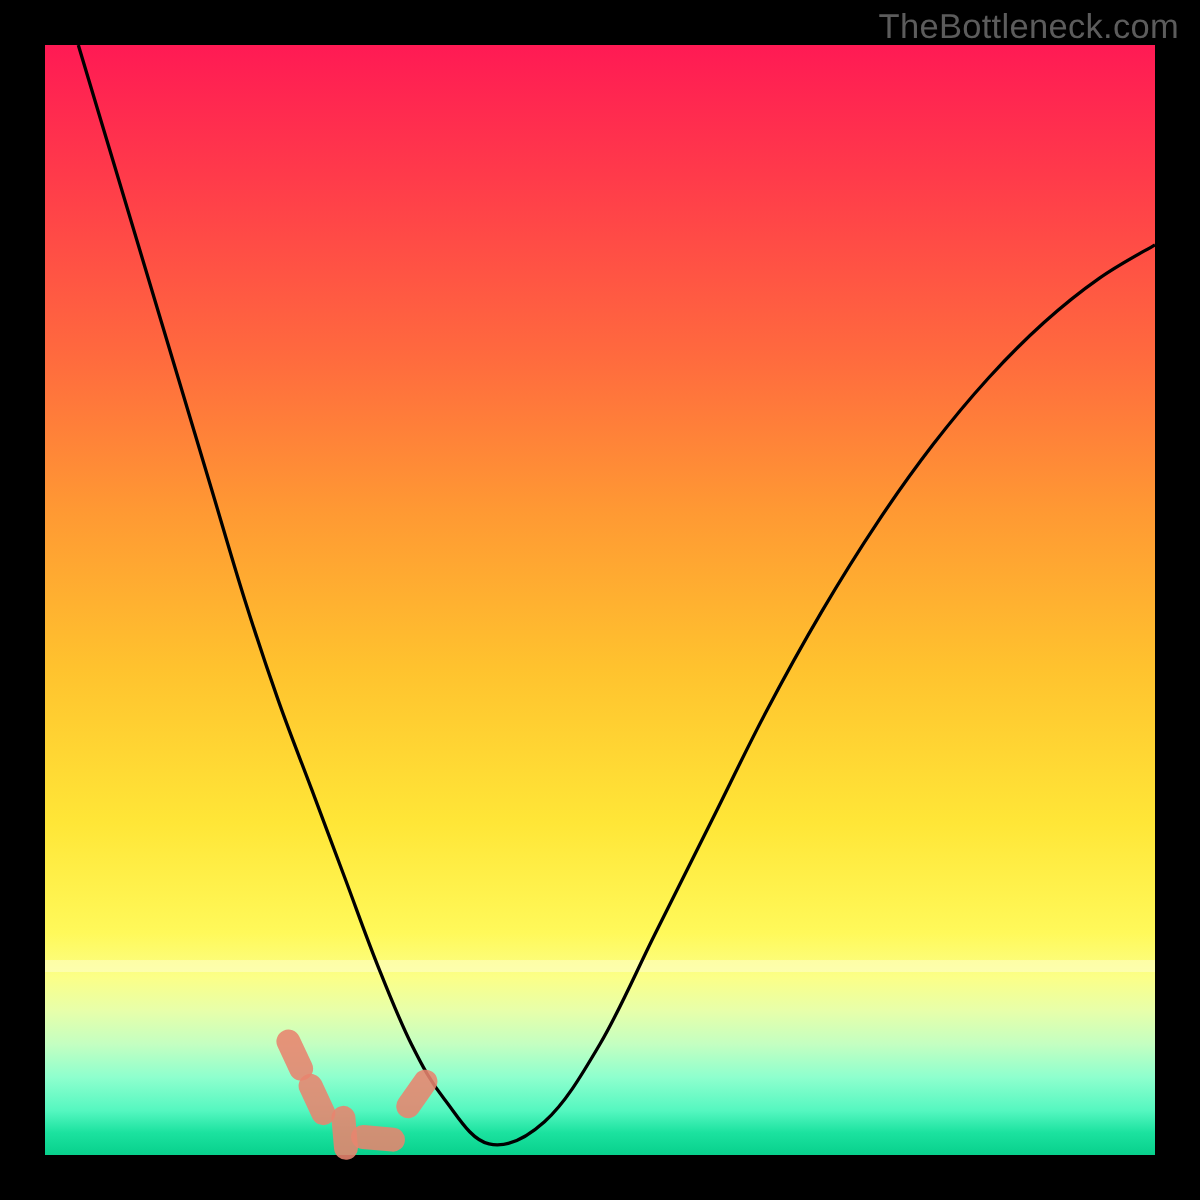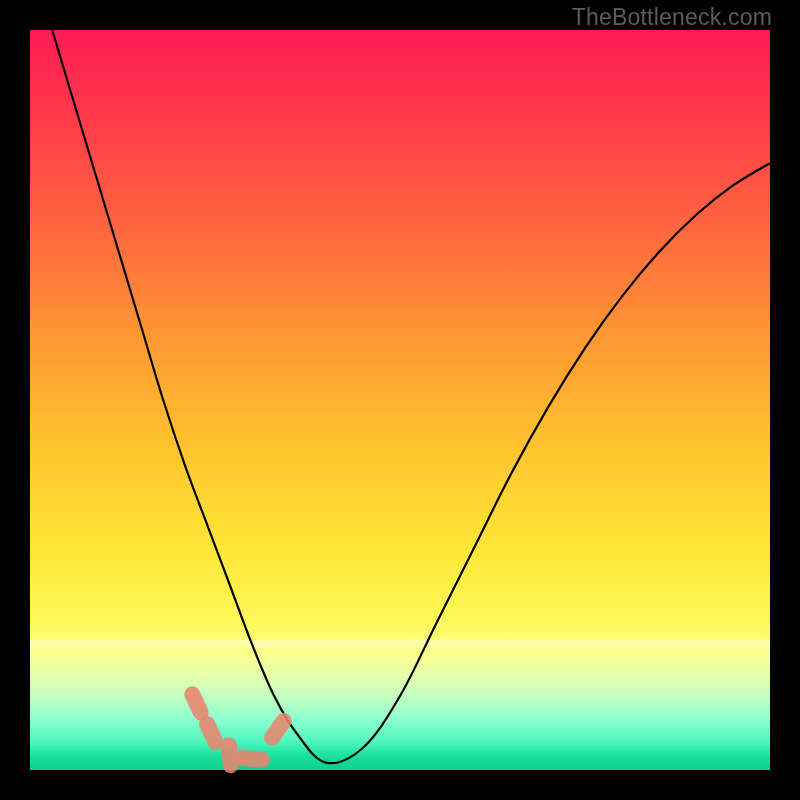--- a/index.html
+++ b/index.html
@@ -39,21 +39,21 @@
     position: absolute;
     left: 30px;
     width: 740px;
     top: 640px;
     height: 8px;
     background: rgba(255,255,255,0.35);
   }
   .watermark {
     position: absolute;
     top: 4px;
-    right: 28px;
+    right: 14px;
     color: #5c5c5c;
     font-size: 23px;
     font-weight: 500;
     letter-spacing: 0.2px;
   }
   svg.curve {
     position: absolute;
     left: 30px;
     top: 30px;
     width: 740px;

